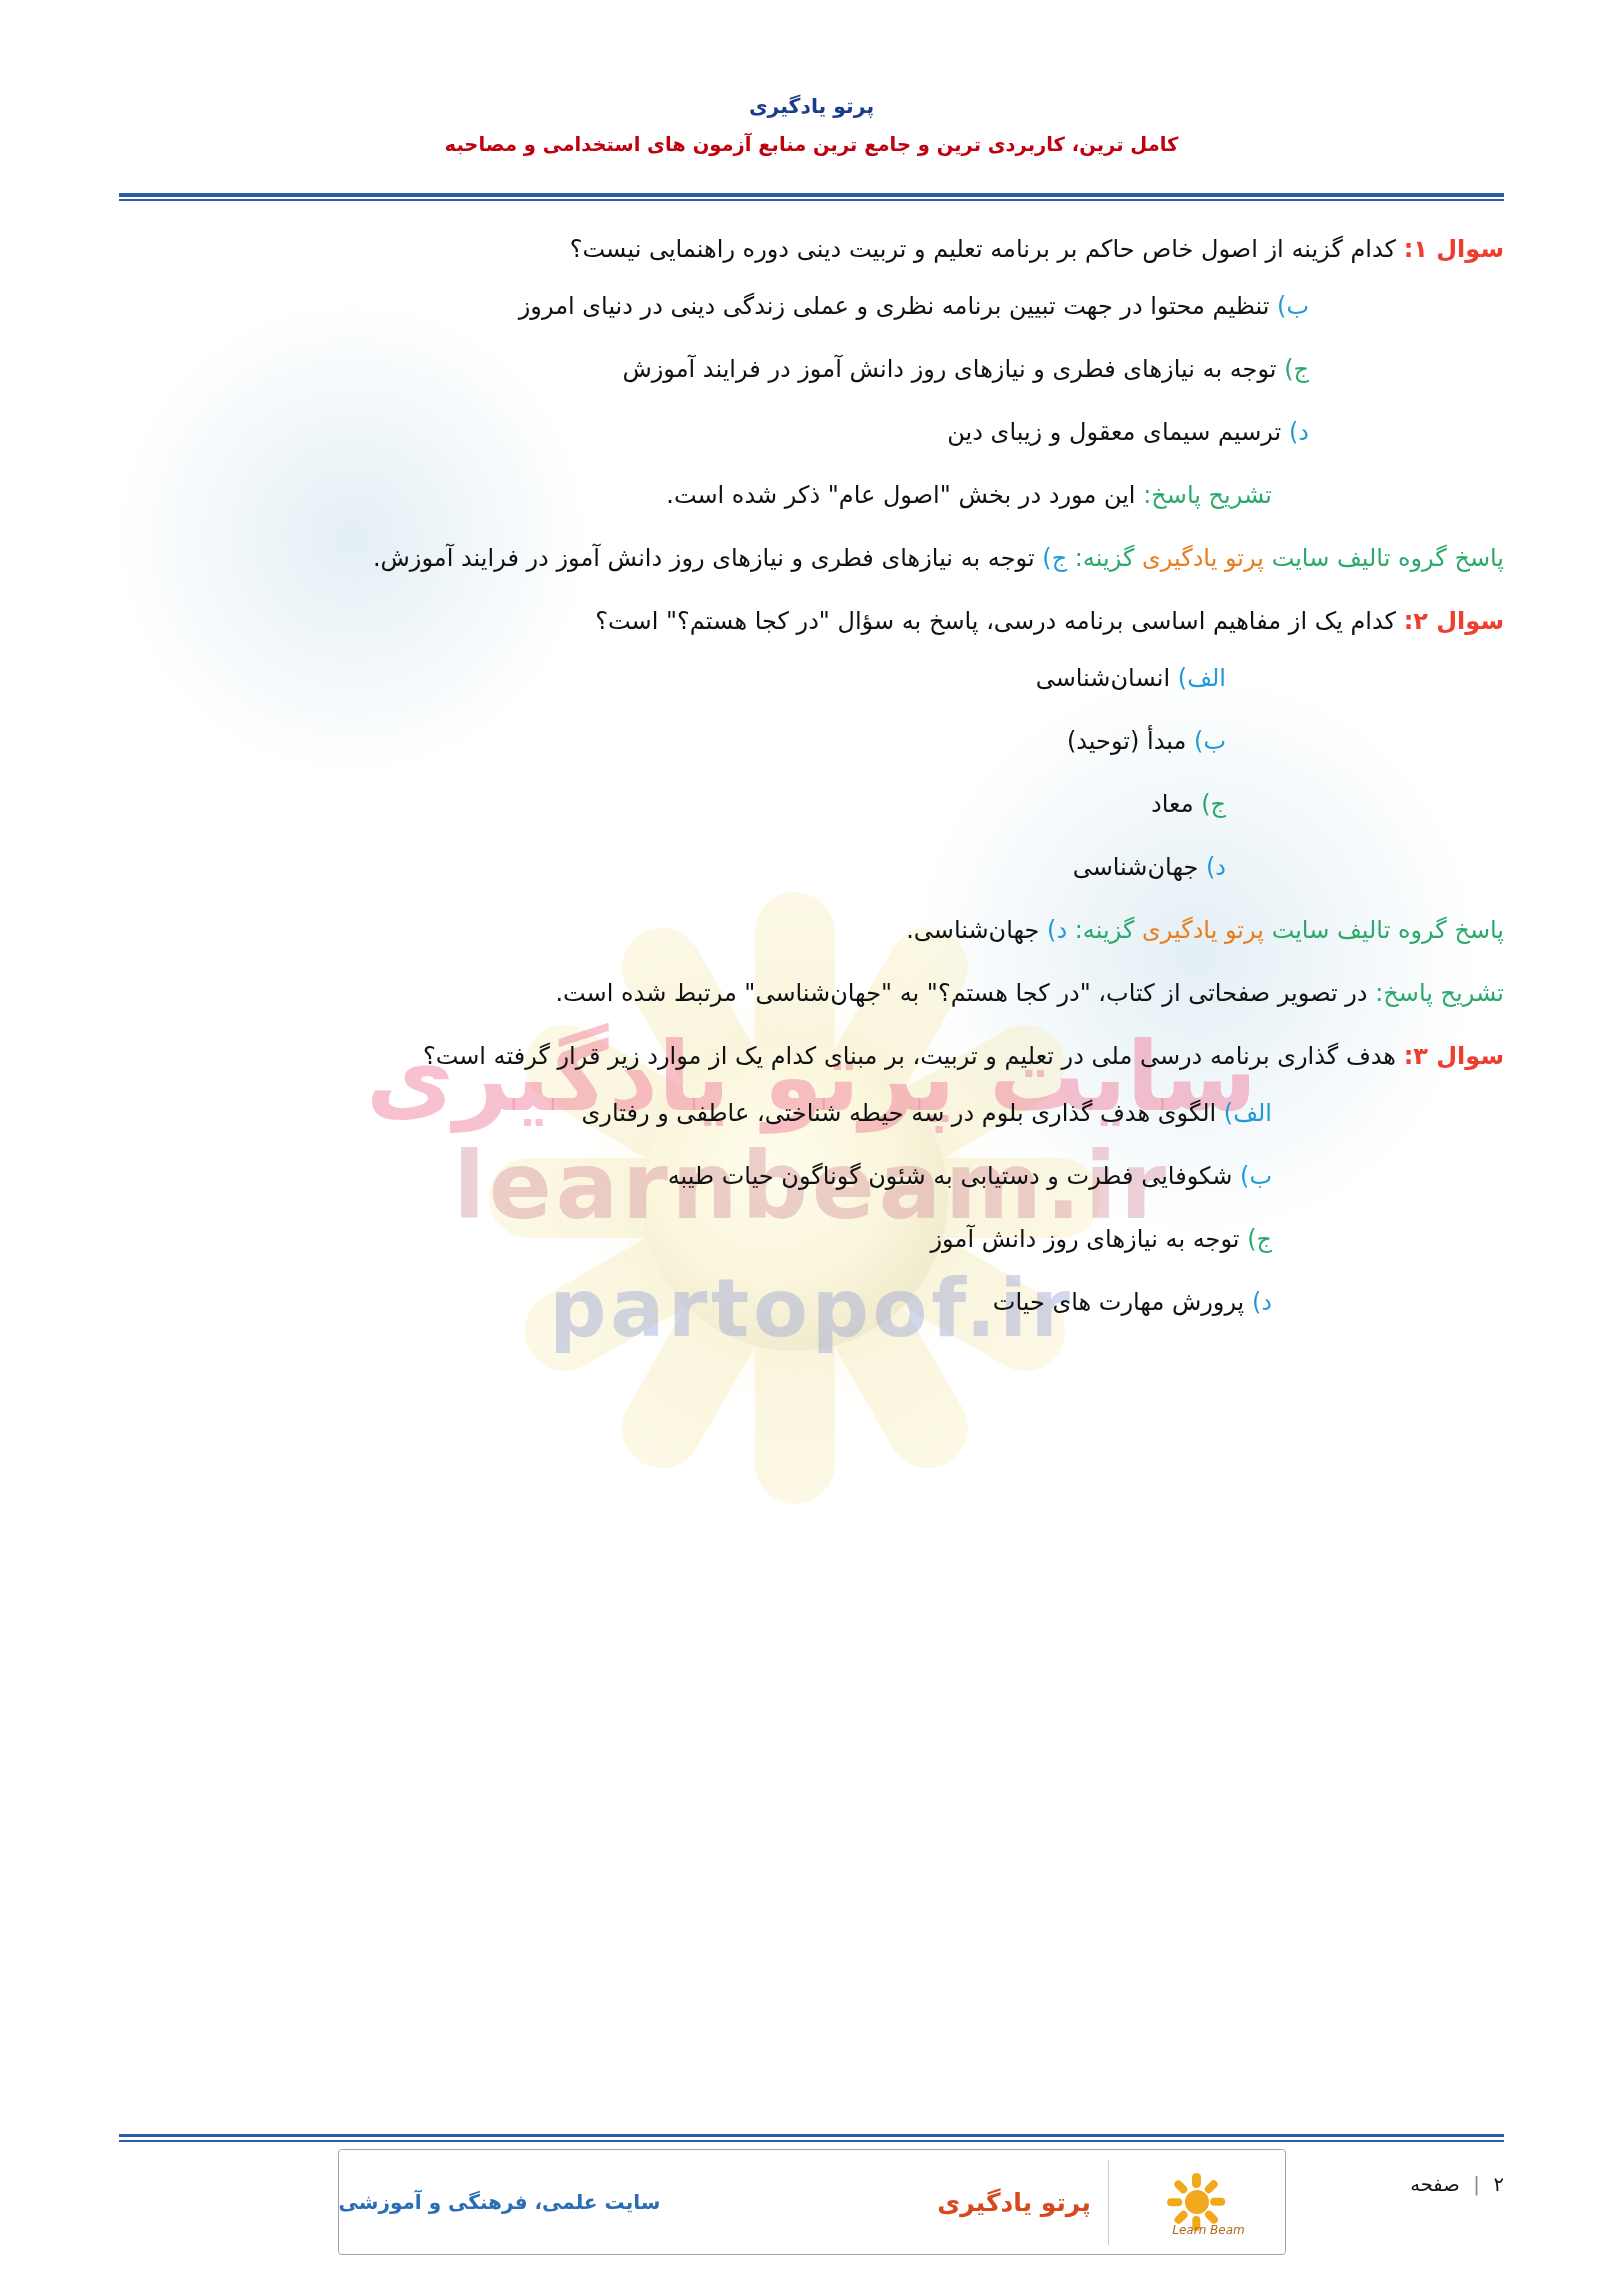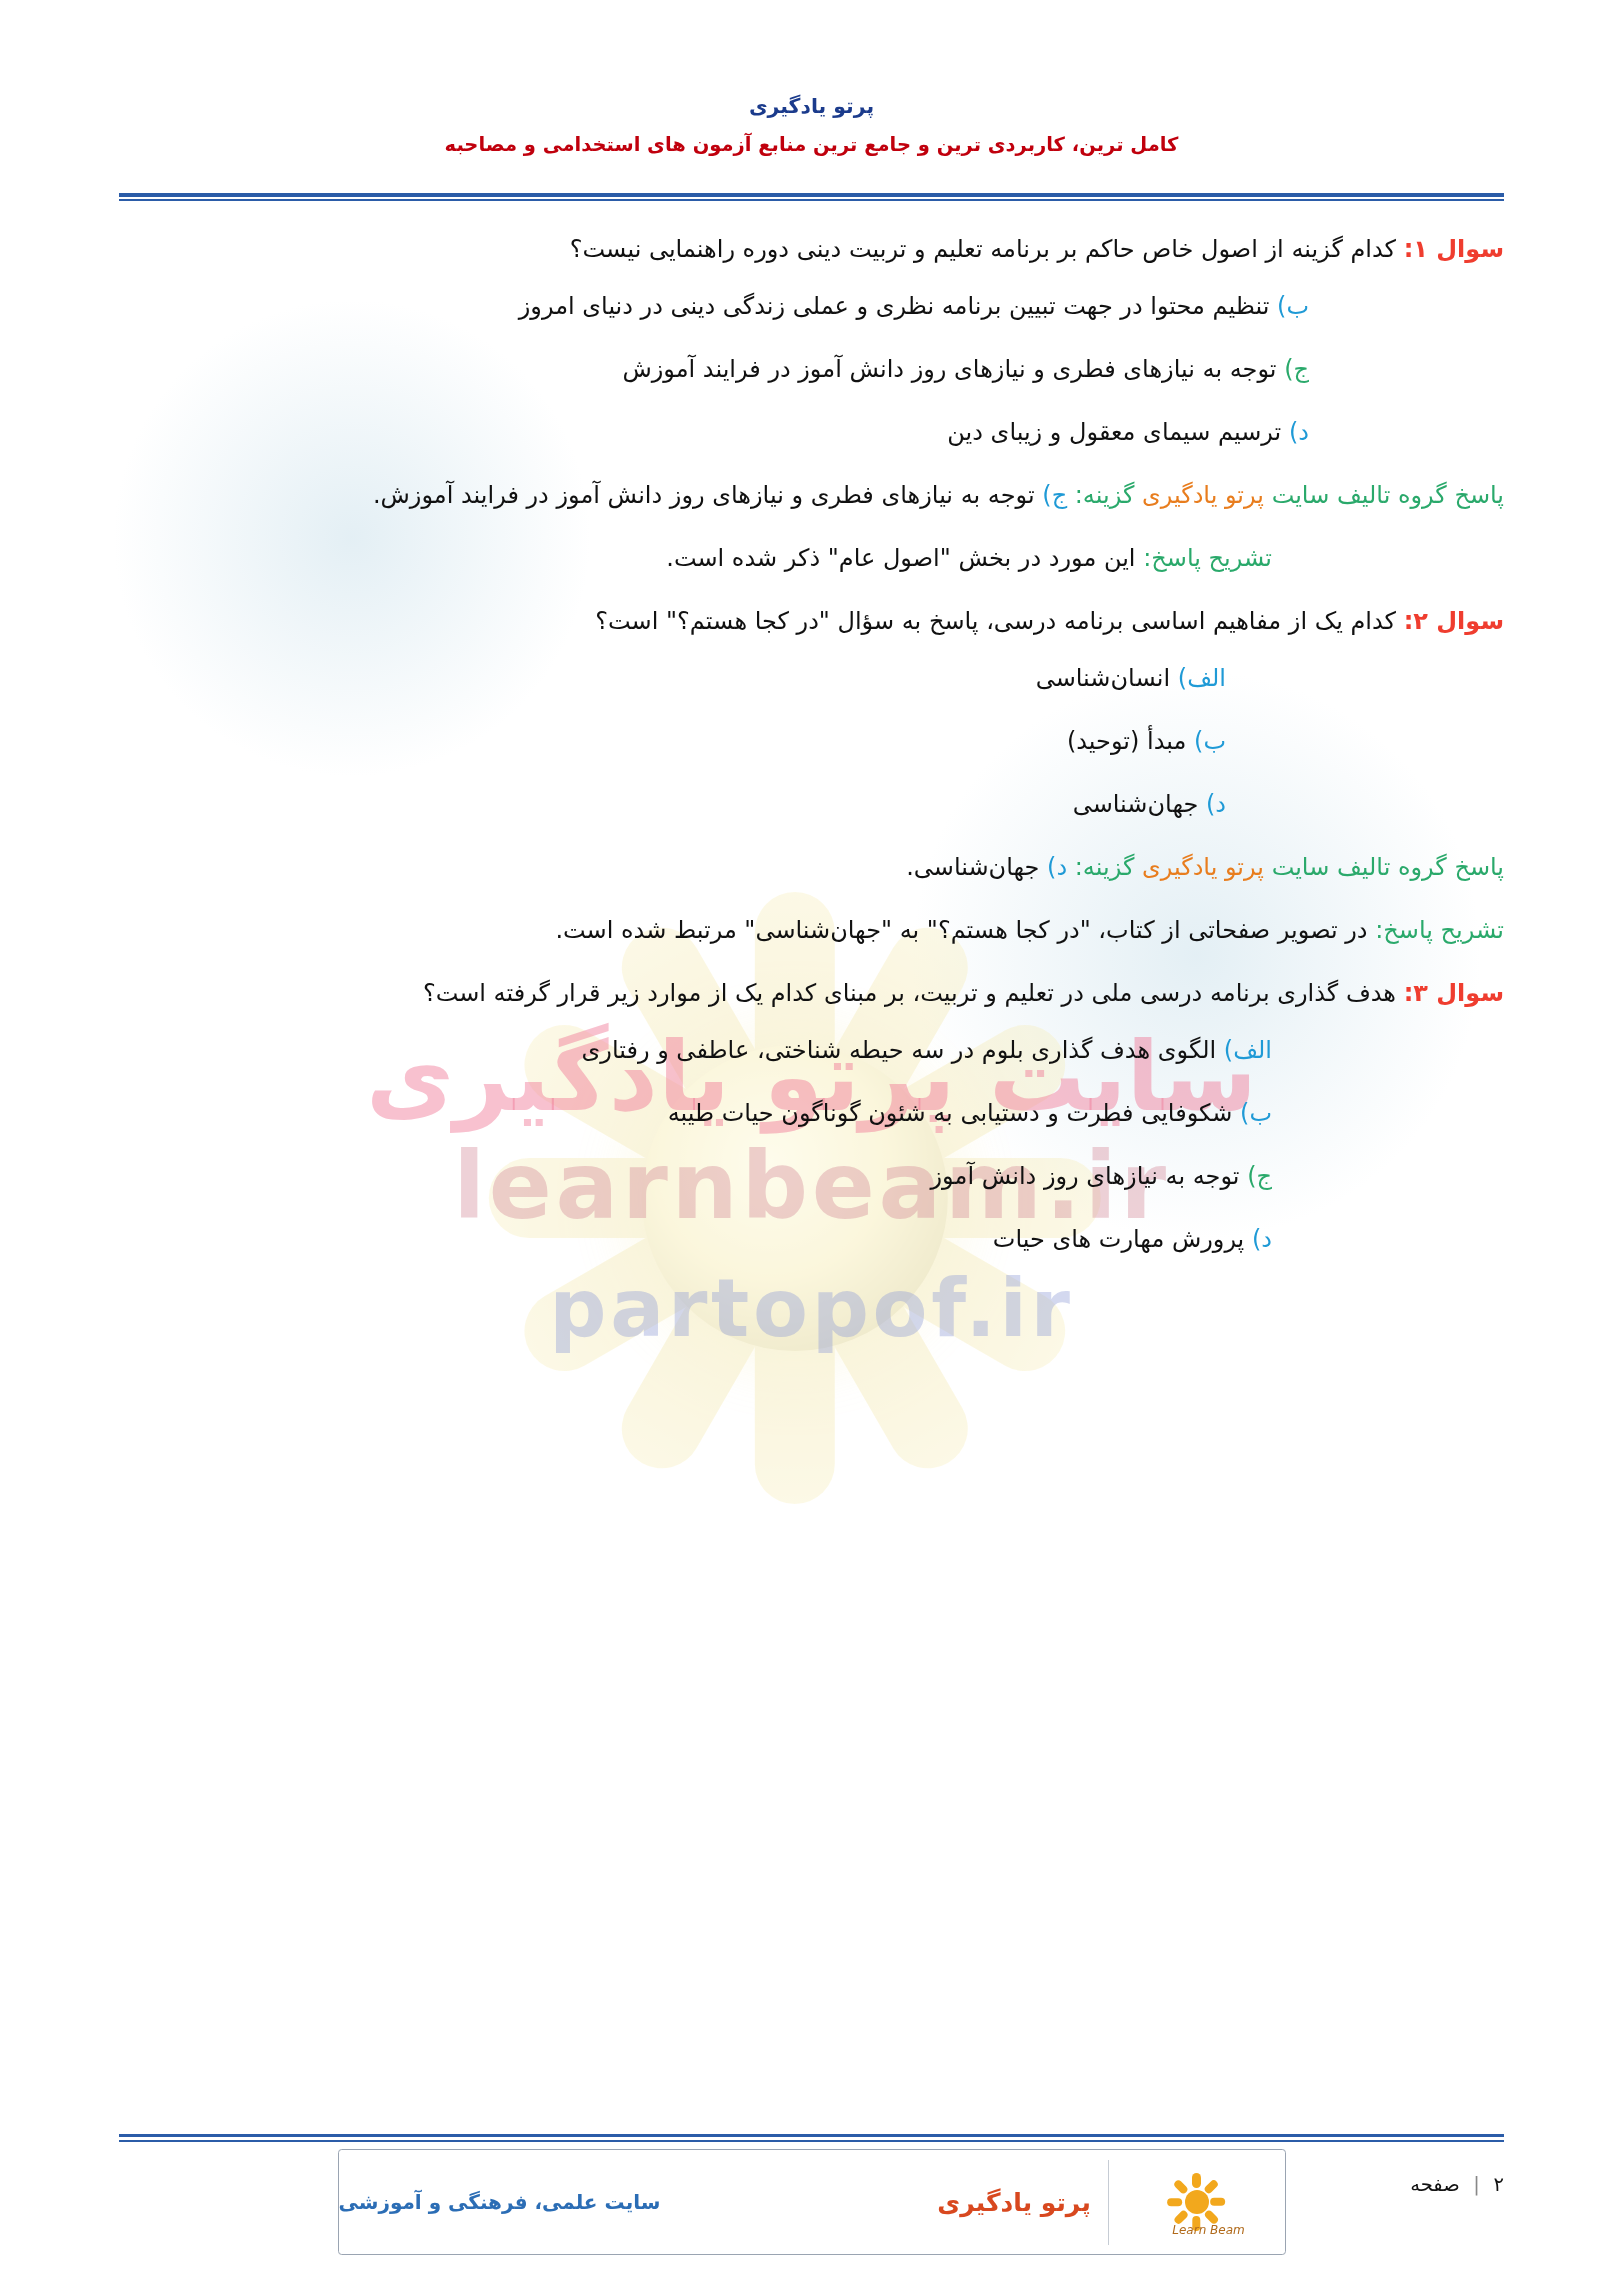--- a/index.html
+++ b/index.html
@@ -310,43 +310,47 @@
       <span class="body-black">تنظیم محتوا در جهت تبیین برنامه نظری و عملی زندگی دینی در دنیای امروز</span>
     </p>
     <p class="line indent1">
       <span class="opt-c">ج)</span>
       <span class="body-black">توجه به نیازهای فطری و نیازهای روز دانش آموز در فرایند آموزش</span>
     </p>
     <p class="line indent1">
       <span class="opt-d">د)</span>
       <span class="body-black">ترسیم سیمای معقول و زیبای دین</span>
     </p>
+    <p class="line indent2">
+      <span class="explain-label">تشریح پاسخ:</span>
+      <span class="body-black">این مورد در بخش "اصول عام" ذکر شده است.</span>
+    </p>
     <p class="line">
       <span class="ans-green">پاسخ گروه تالیف سایت</span>
       <span class="ans-orange">پرتو یادگیری</span>
       <span class="ans-green">گزینه:</span>
       <span class="ans-blue">ج)</span>
       <span class="body-black">توجه به نیازهای فطری و نیازهای روز دانش آموز در فرایند آموزش.</span>
     </p>
-    <p class="line indent2">
-      <span class="explain-label">تشریح پاسخ:</span>
-      <span class="body-black">این مورد در بخش "اصول عام" ذکر شده است.</span>
-    </p>
 
     <p class="line qline">
       <span class="q-label">سوال ۲:</span>
       <span class="body-black">کدام یک از مفاهیم اساسی برنامه درسی، پاسخ به سؤال "در کجا هستم؟" است؟</span>
     </p>
     <p class="line indent3">
       <span class="opt-a">الف)</span>
       <span class="body-black">انسان‌شناسی</span>
     </p>
     <p class="line indent3">
       <span class="opt-b">ب)</span>
       <span class="body-black">مبدأ (توحید)</span>
+    </p>
+    <p class="line indent3">
+      <span class="opt-c">ج)</span>
+      <span class="body-black">معاد</span>
     </p>
     <p class="line indent3">
       <span class="opt-d">د)</span>
       <span class="body-black">جهان‌شناسی</span>
     </p>
     <p class="line">
       <span class="ans-green">پاسخ گروه تالیف سایت</span>
       <span class="ans-orange">پرتو یادگیری</span>
       <span class="ans-green">گزینه:</span>
       <span class="ans-blue">د)</span>

